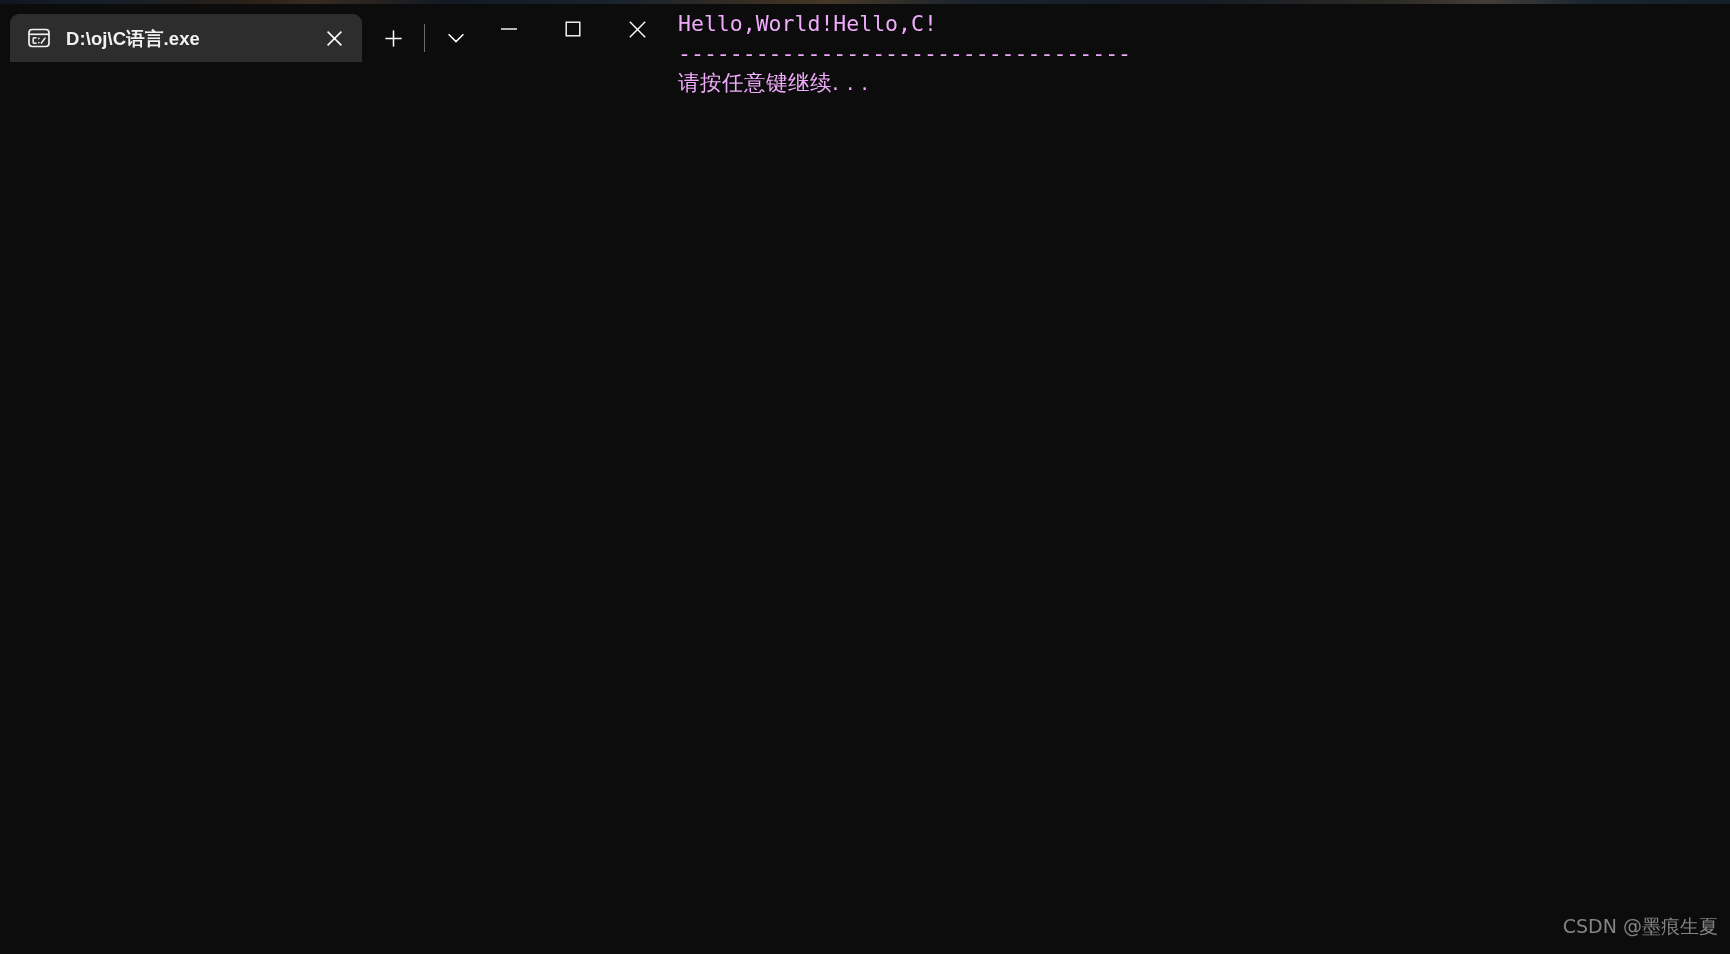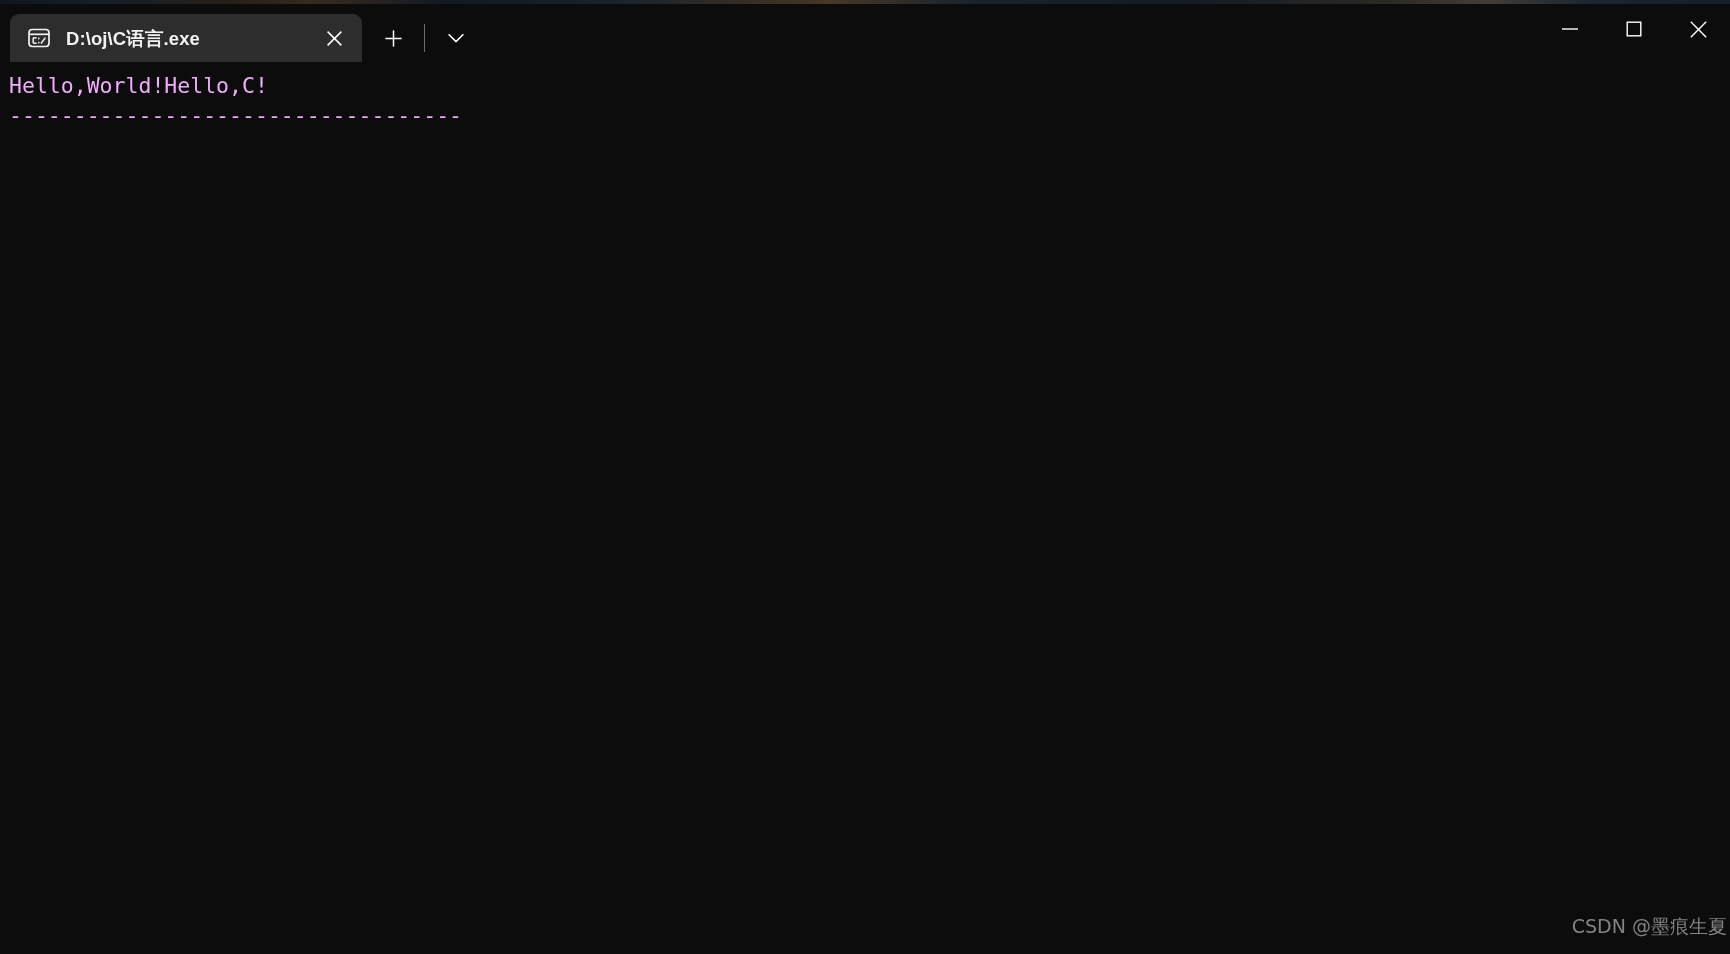--- a/index.html
+++ b/index.html
@@ -11,21 +11,20 @@
     background: #0c0c0c;
     font-family: "Liberation Sans", sans-serif;
   }
 
   #app {
     position: relative;
     width: 1730px;
     height: 954px;
     background: #0c0c0c;
     display: flex;
-    flex-direction: column;
   }
 
   
   .desktop-edge {
     position: absolute;
     top: 0; left: 0;
     width: 1730px;
     height: 4px;
     background: linear-gradient(90deg,
         #101722 0%, #16202c 6%, #2a2118 14%, #3a2c20 18%,
@@ -159,21 +158,21 @@
   }
 
   .term-line.cjk {
     font-family: "DejaVu Sans", "Liberation Sans", sans-serif;
     letter-spacing: .5px;
   }
 
   
   .watermark {
     position: absolute;
-    right: 3px;
+    right: 12px;
     bottom: 14px;
     color: #8e8e8e;
     font-size: 19px;
     font-family: "DejaVu Sans", "Liberation Sans", sans-serif;
     white-space: nowrap;
     opacity: .92;
     z-index: 4;
   }
 </style>
 </head>
@@ -246,17 +245,18 @@
           <line x1="17.2" y1="1.8" x2="1.8" y2="17.2" stroke="#ffffff" stroke-width="1.4"></line>
         </svg>
       </span>
     </div>
 
   </div>
 
   <div class="terminal">
     <div class="term-line">Hello,World!Hello,C!</div>
     <div class="term-line">-----------------------------------</div>
+    <div class="term-line cjk">请按任意键继续. . .</div>
 
     <div class="watermark">CSDN @墨痕生夏</div>
   </div>
 
 </div>
 
 </body></html>

